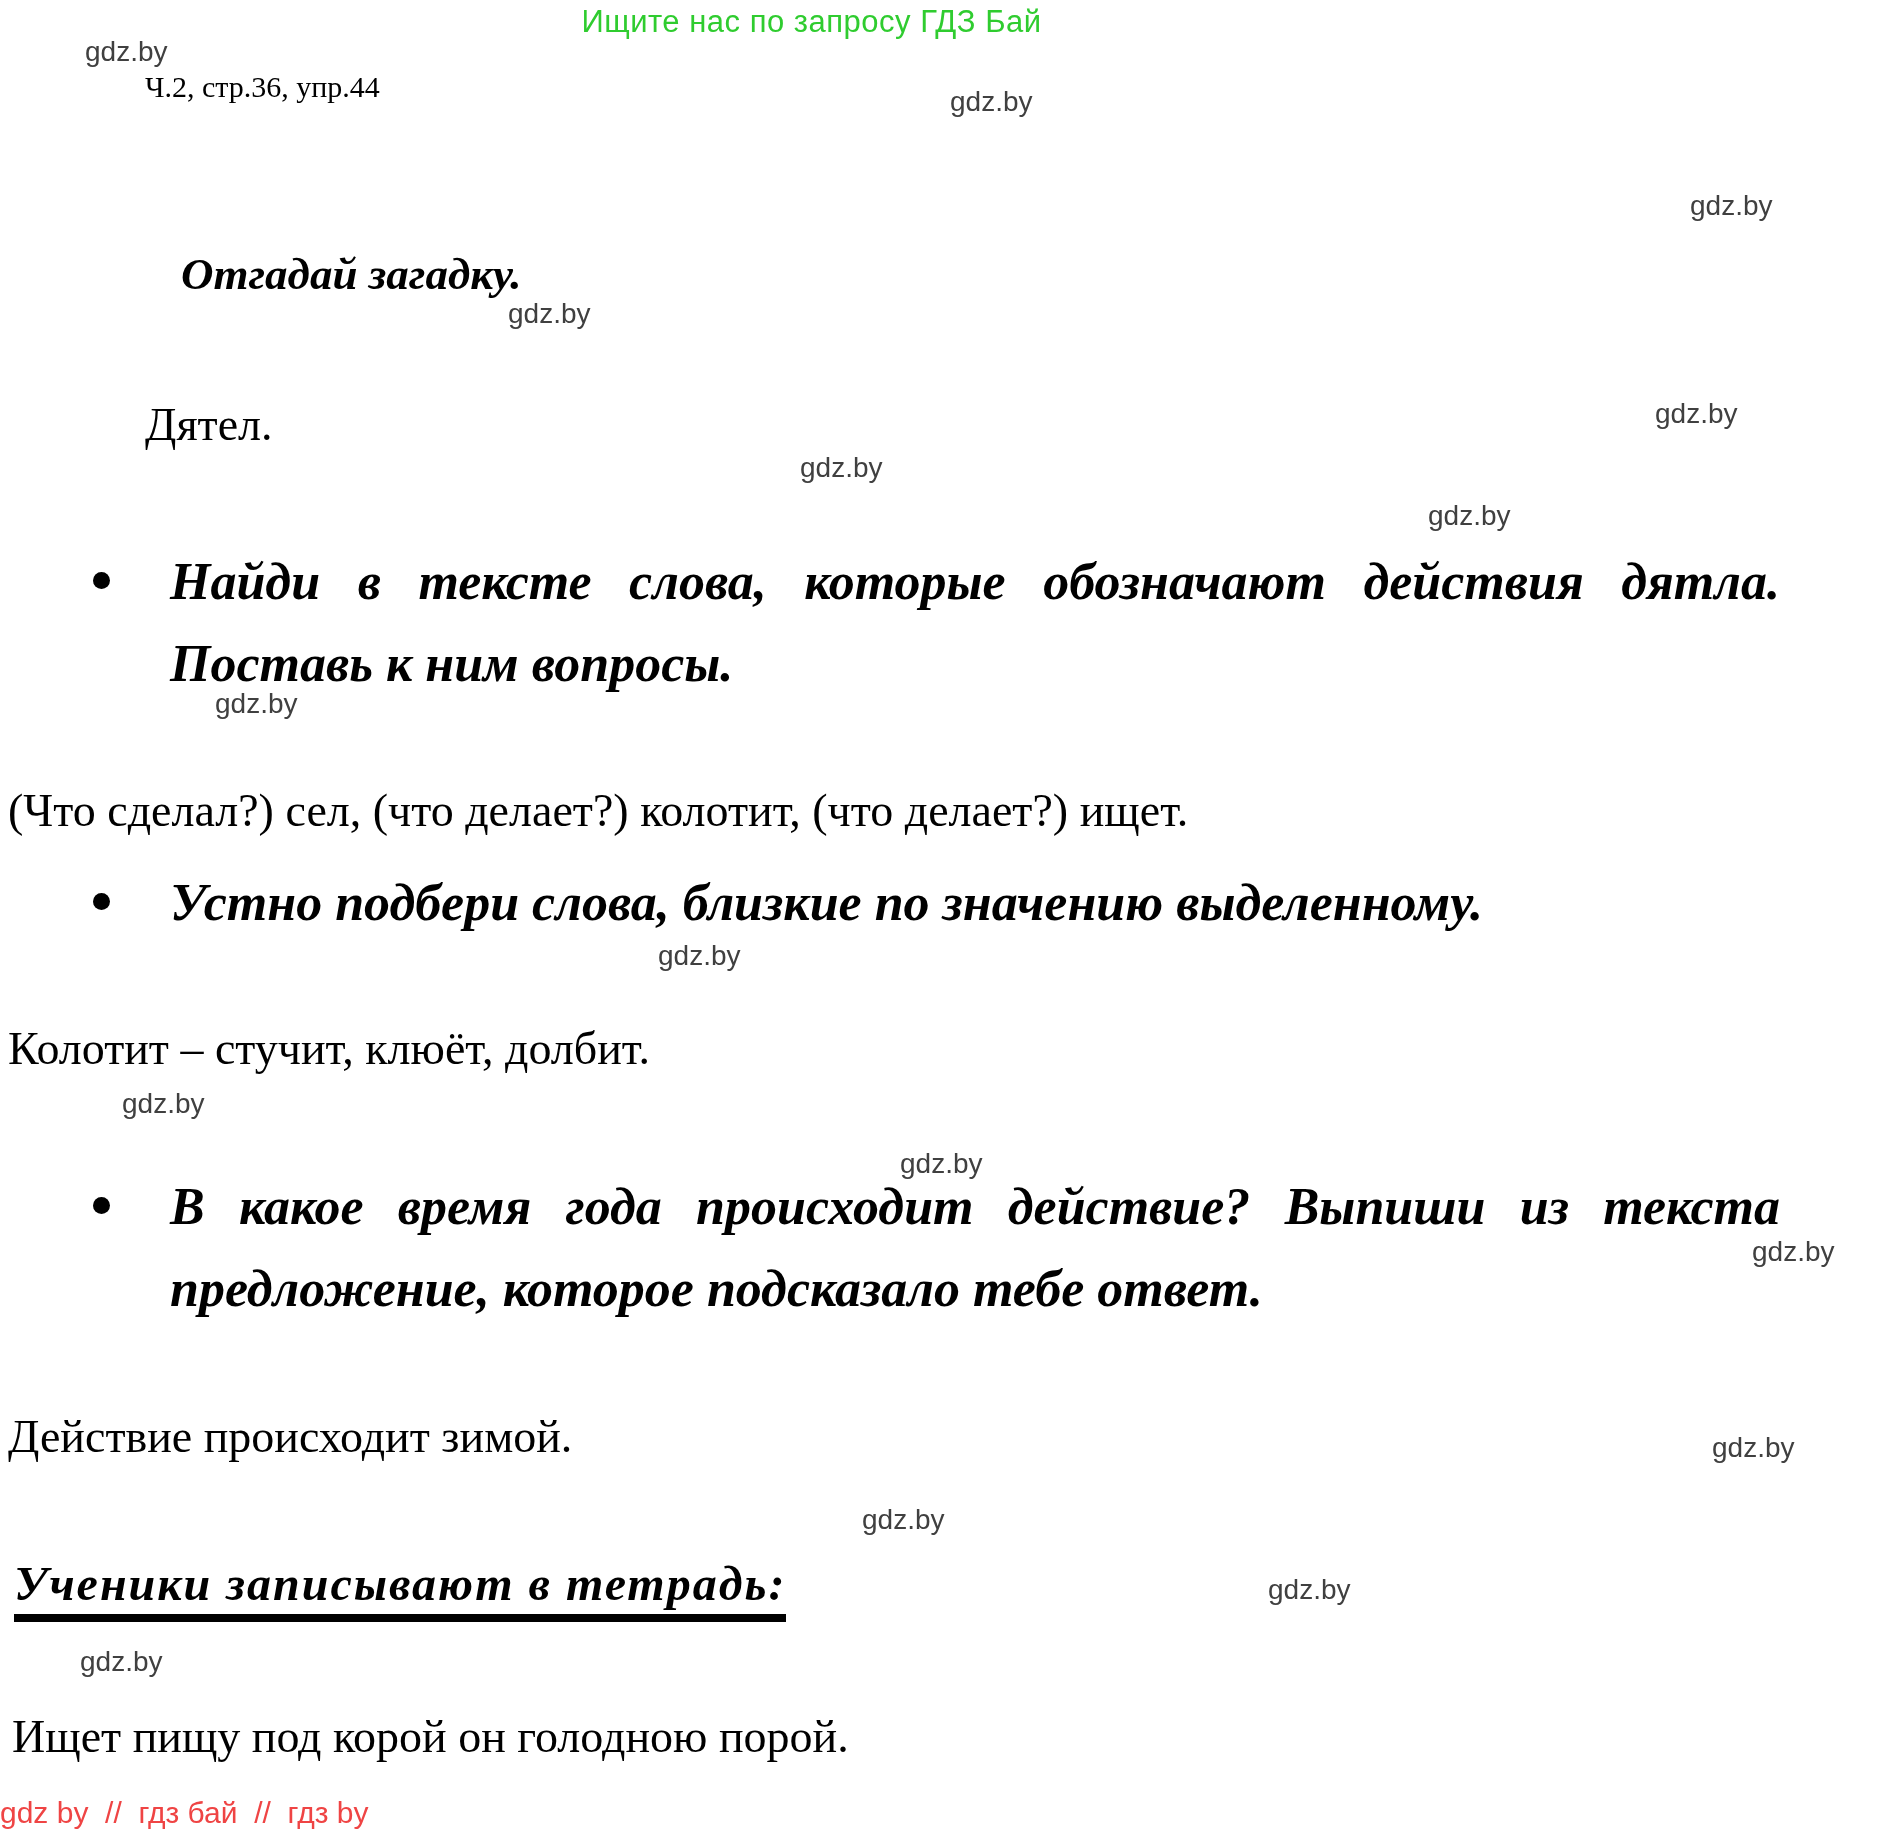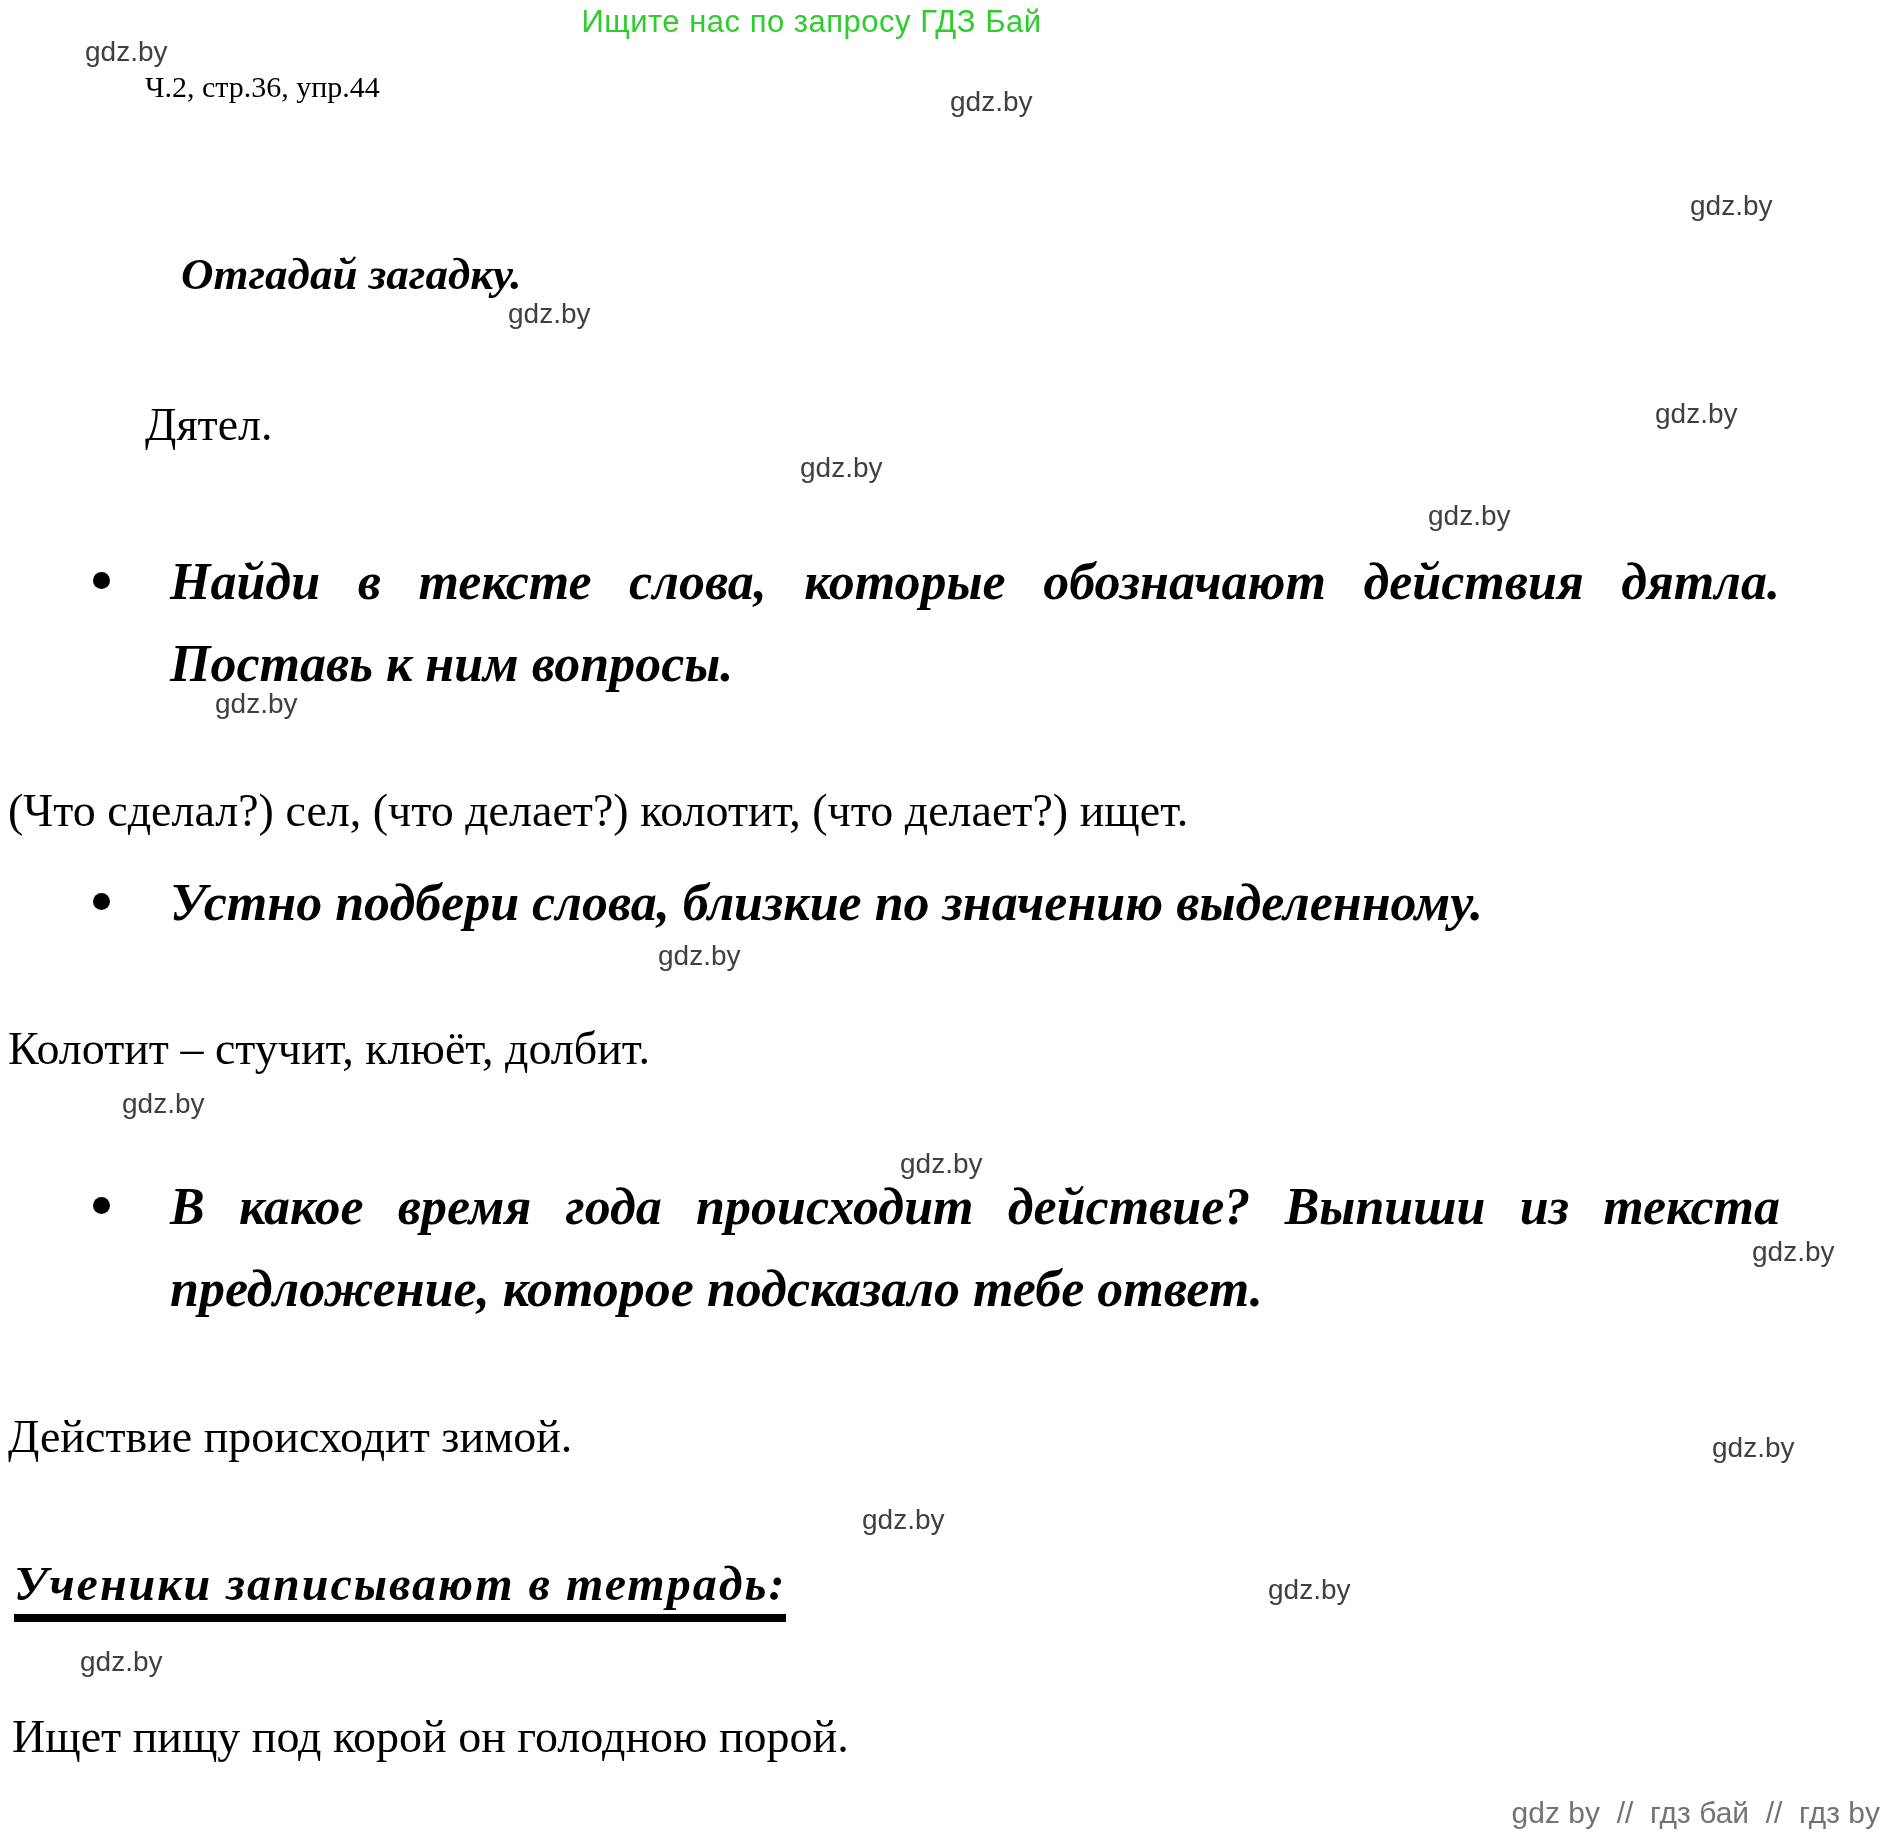--- a/index.html
+++ b/index.html
@@ -81,24 +81,24 @@
     font-size: 48px;
     letter-spacing: 2px;
     border-bottom: 8px solid #000;
     padding-bottom: 3px;
     display: inline-block;
   }
   .answer-notebook { left: 12px; top: 1710px; }
 
   .footer-line {
     left: 0; top: 1796px; width: 1880px;
-    text-align: right;
+    text-align: left;
     font-family: "Liberation Sans", sans-serif;
     font-size: 30px;
-    color: #737373;
+    color: #ef4444;
     white-space: pre;
   }
 </style>
 </head>
 <body>
 
 <div class="abs green-banner">Ищите нас по запросу ГДЗ Бай</div>
 
 <div class="abs doc-title">Ч.2, стр.36, упр.44</div>
 

